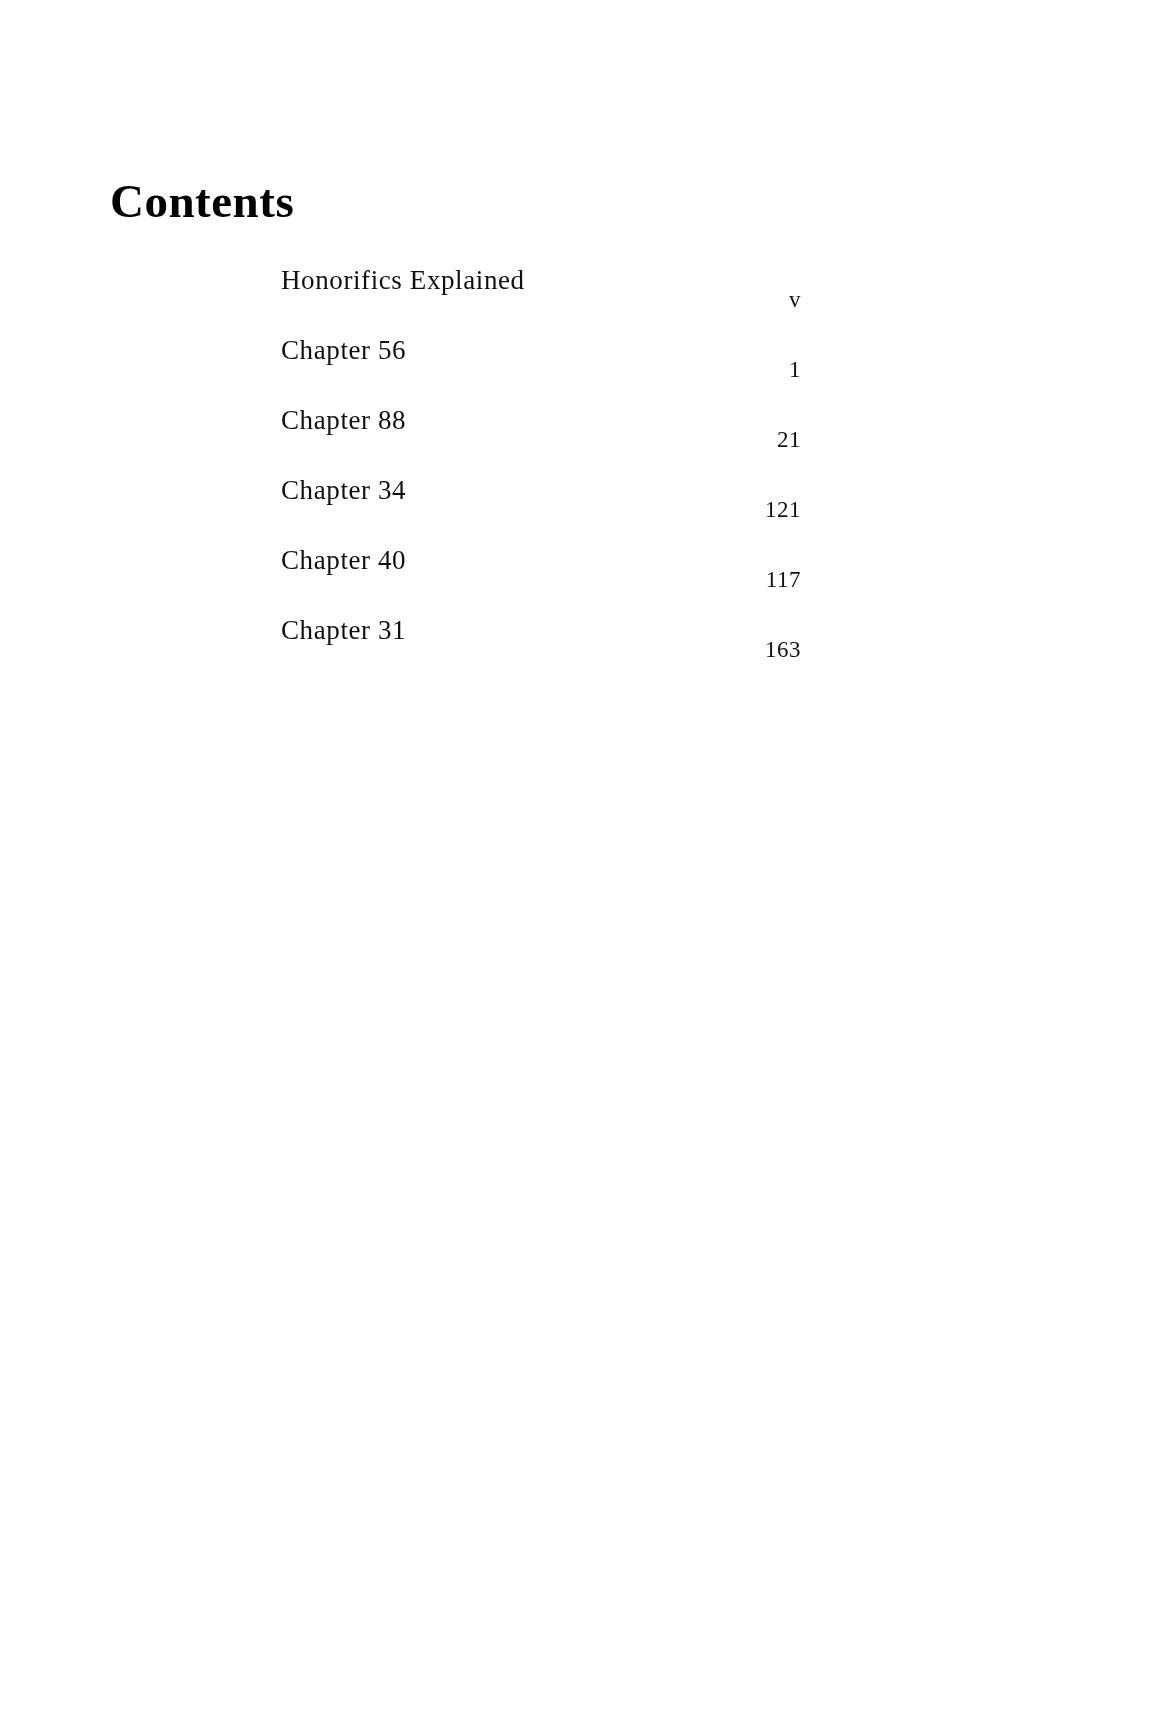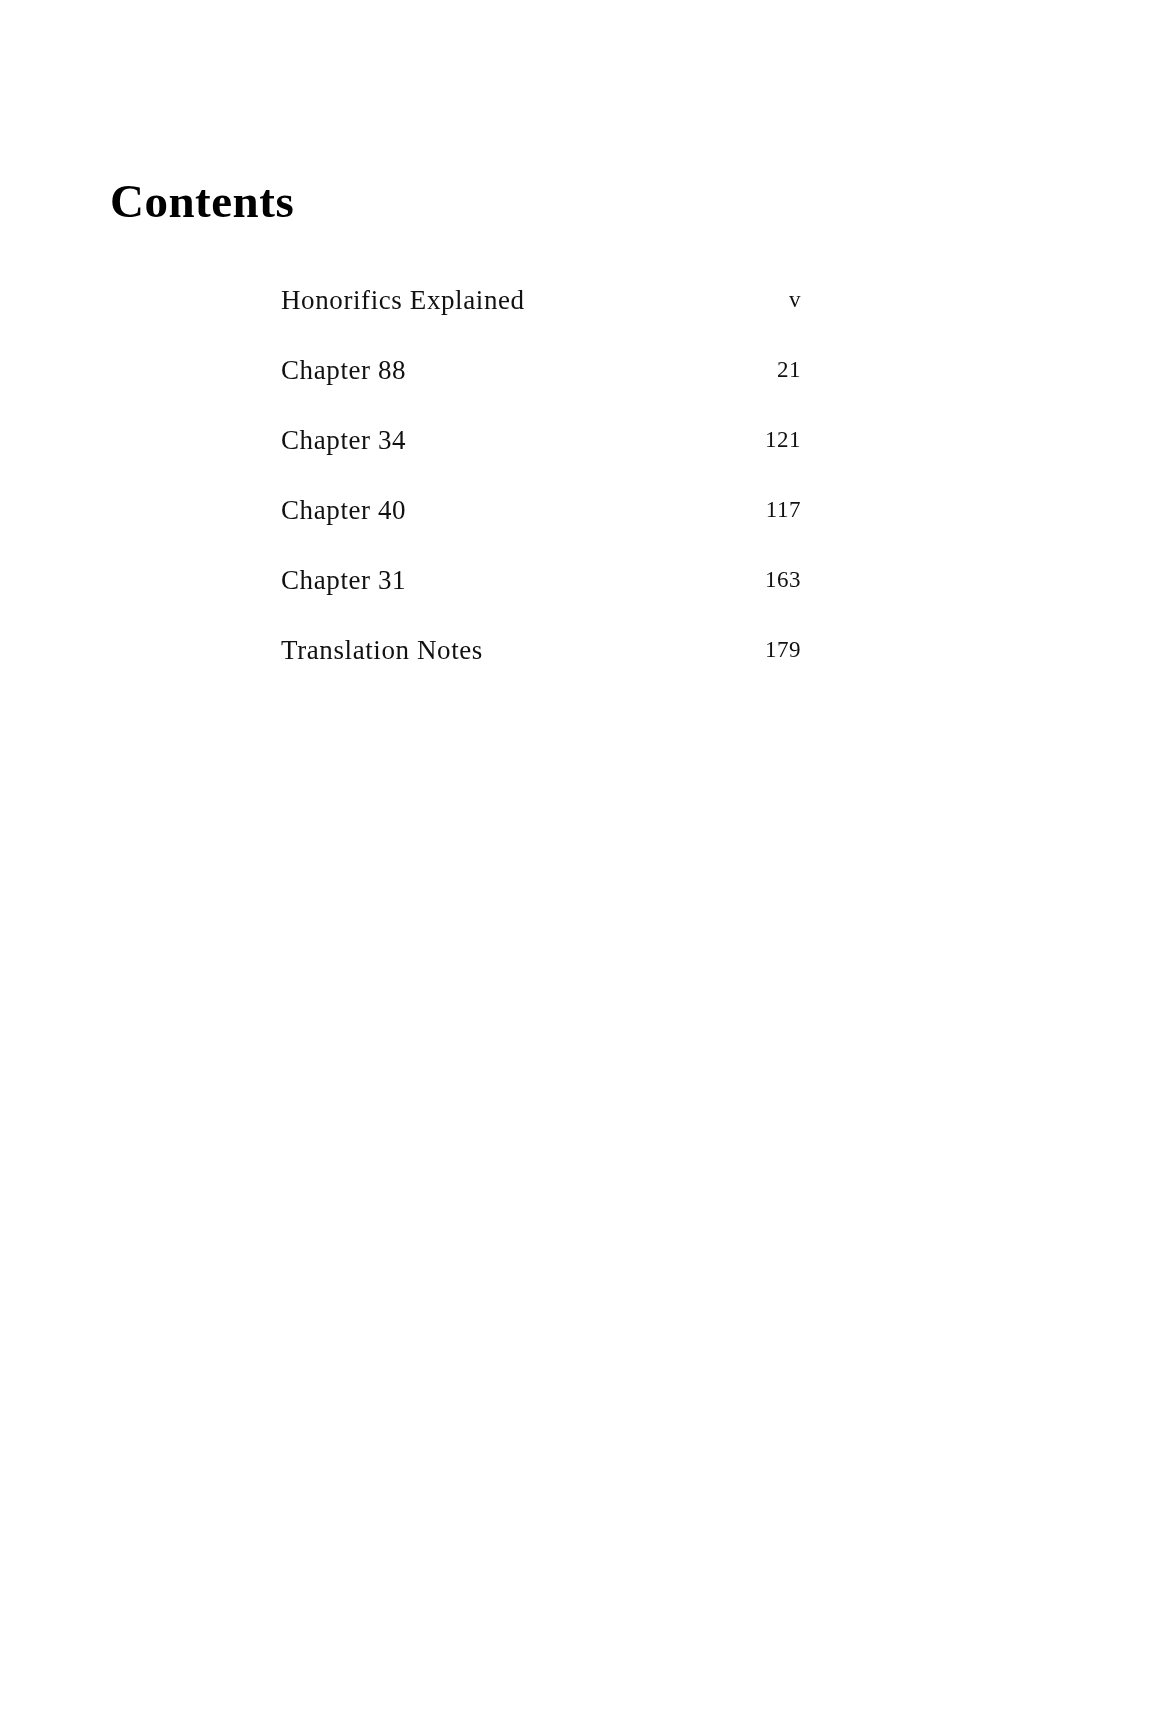--- a/index.html
+++ b/index.html
@@ -30,21 +30,20 @@
   .toc {
     position: absolute;
     left: 281px;
     top: 265px;
     width: 520px;
   }
   .toc-entry {
     position: relative;
     height: 70px;
     display: flex;
-    align-items: center;
   }
   .toc-entry .entry-title {
     font-size: 27px;
     letter-spacing: 0.6px;
     color: #111111;
     white-space: nowrap;
   }
   .toc-entry .entry-page {
     position: absolute;
     right: 0;
@@ -64,20 +63,24 @@
 
   <h1 class="page-title">Contents</h1>
 
   <div class="toc">
 
     <div class="toc-entry">
       <span class="entry-title">Honorifics Explained</span>
       <span class="entry-page">v</span>
     </div>
 
+    <div class="toc-entry">
+      <span class="entry-title">Chapter 56</span>
+      <span class="entry-page">1</span>
+    </div>
 
     <div class="toc-entry">
       <span class="entry-title">Chapter 88</span>
       <span class="entry-page">21</span>
     </div>
 
 
     <div class="toc-entry">
       <span class="entry-title">Chapter  34</span>
       <span class="entry-page">121</span>
@@ -86,19 +89,15 @@
     <div class="toc-entry">
       <span class="entry-title">Chapter 40</span>
       <span class="entry-page">117</span>
     </div>
 
     <div class="toc-entry">
       <span class="entry-title">Chapter 31</span>
       <span class="entry-page">163</span>
     </div>
 
-    <div class="toc-entry">
-      <span class="entry-title">Translation Notes</span>
-      <span class="entry-page">179</span>
-    </div>
 
   </div>
 </div>
 
 </body></html>

